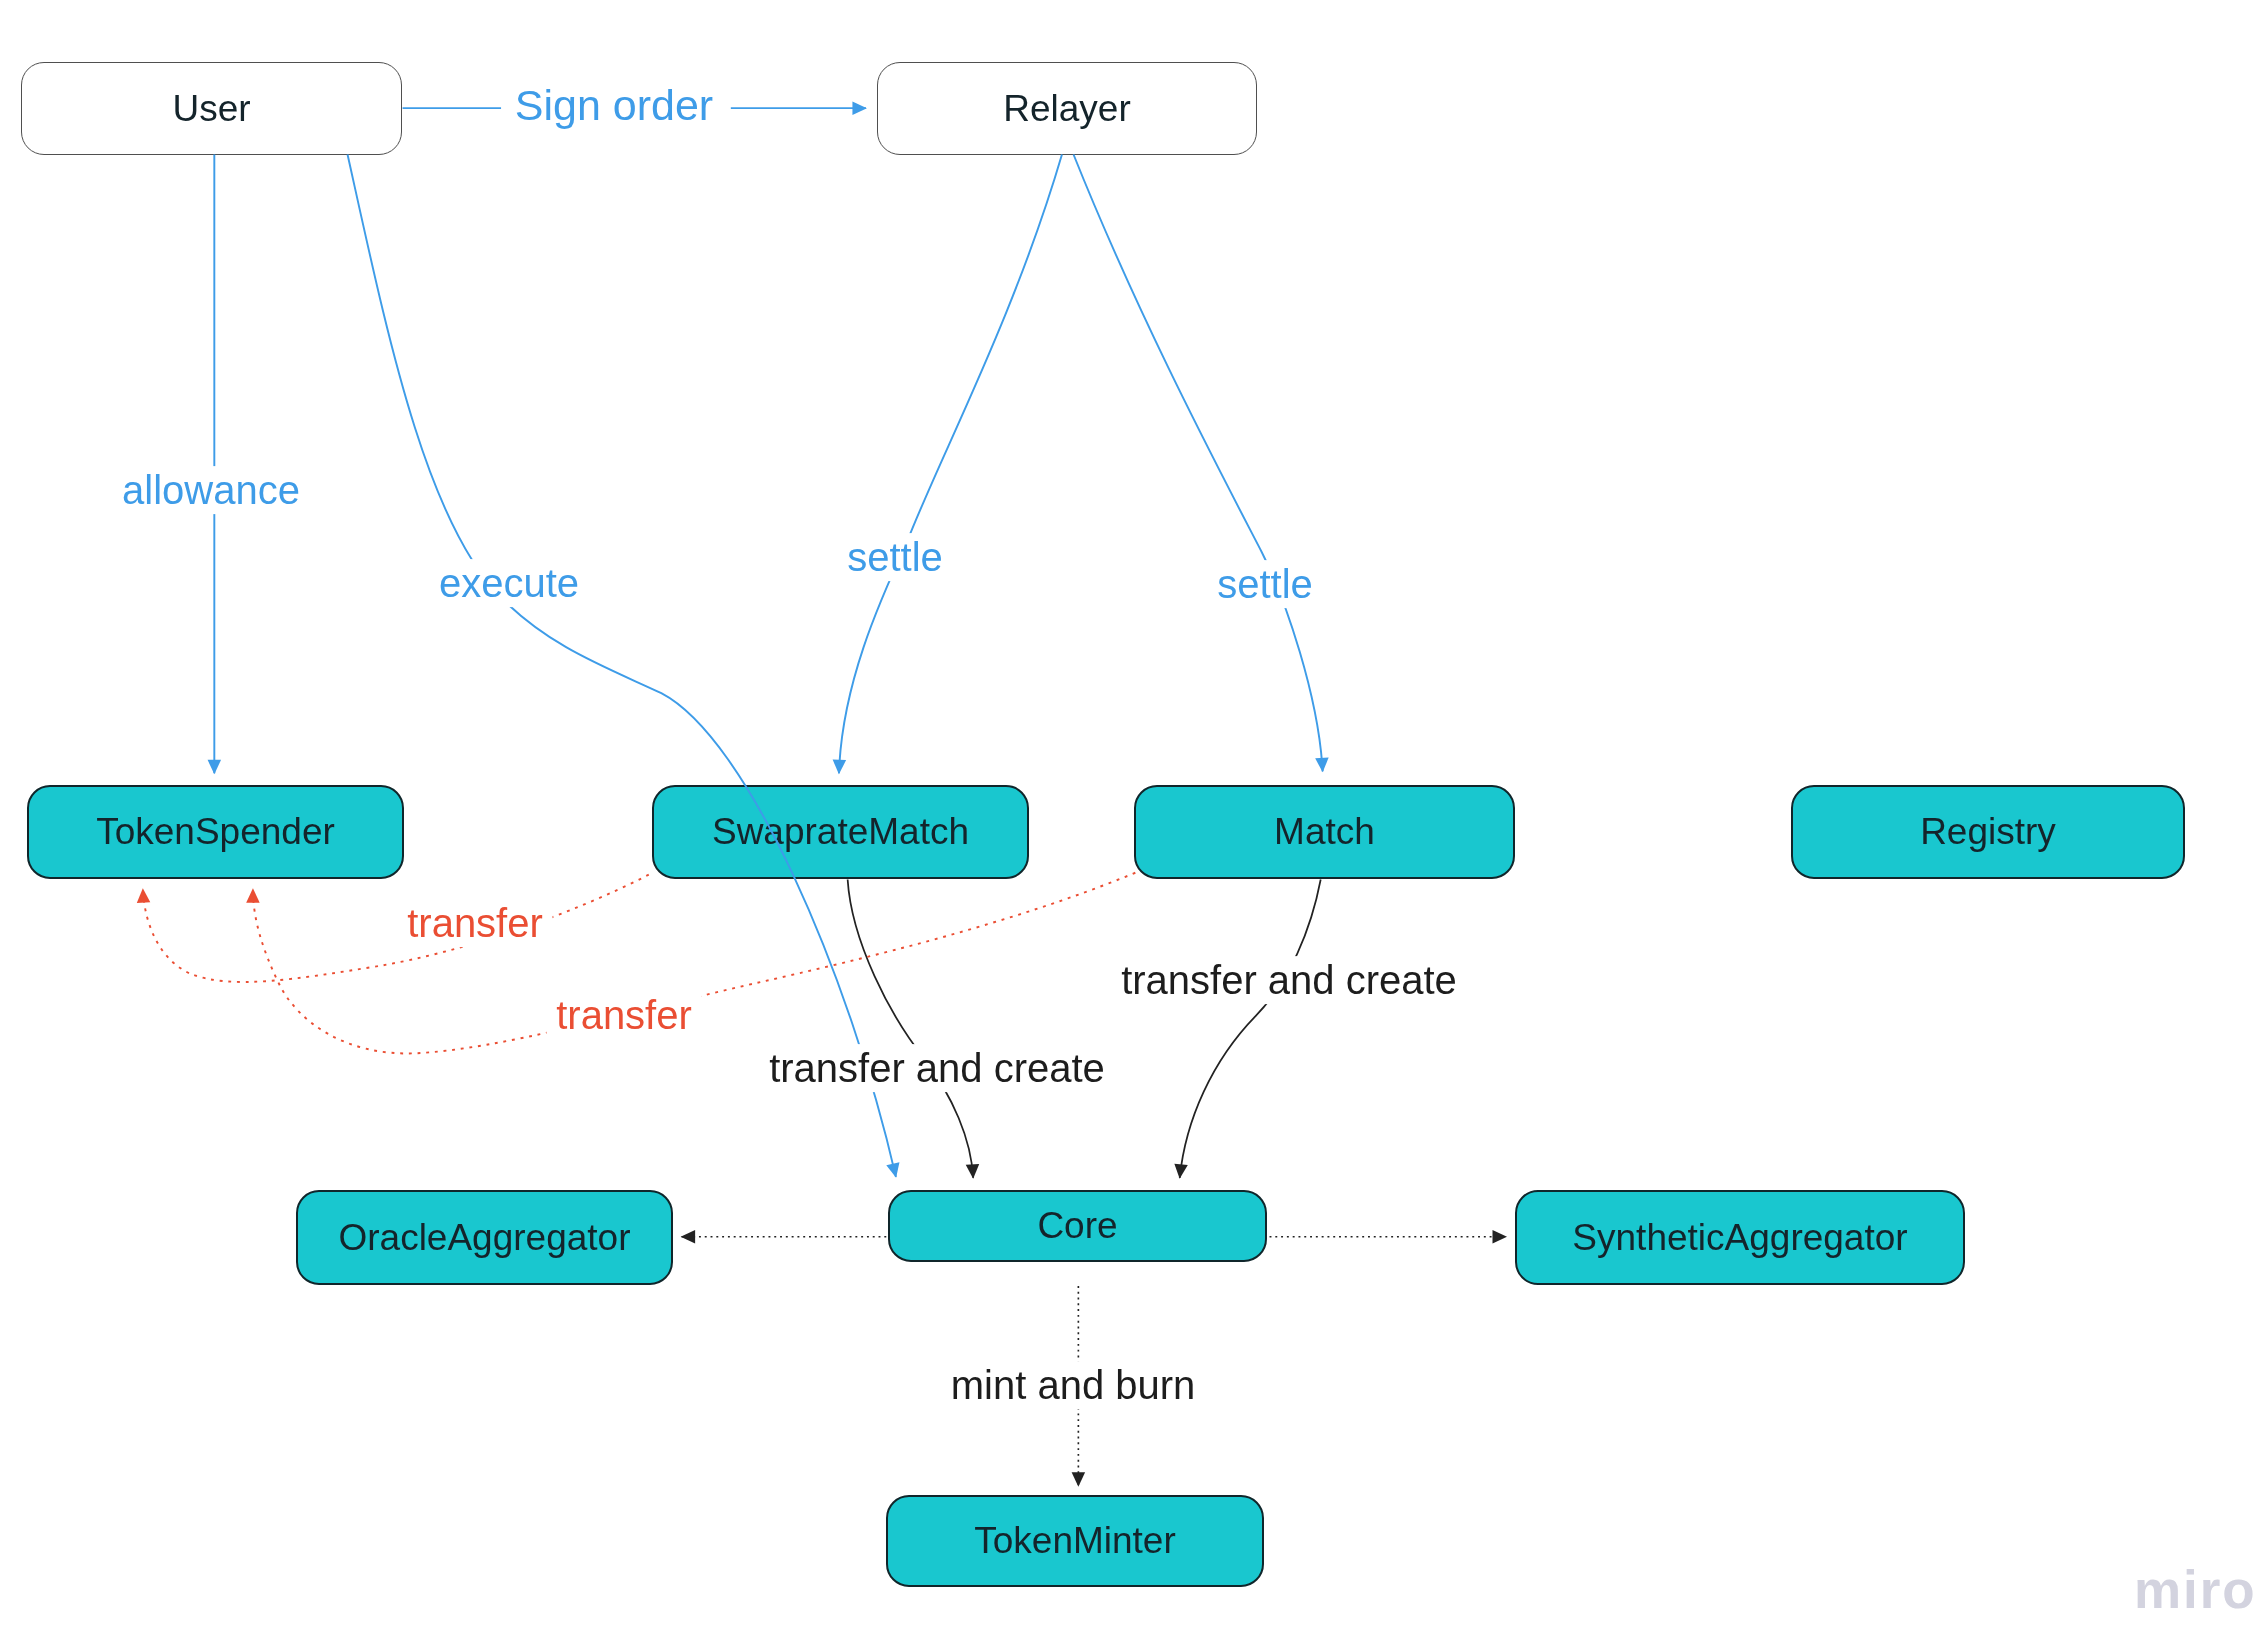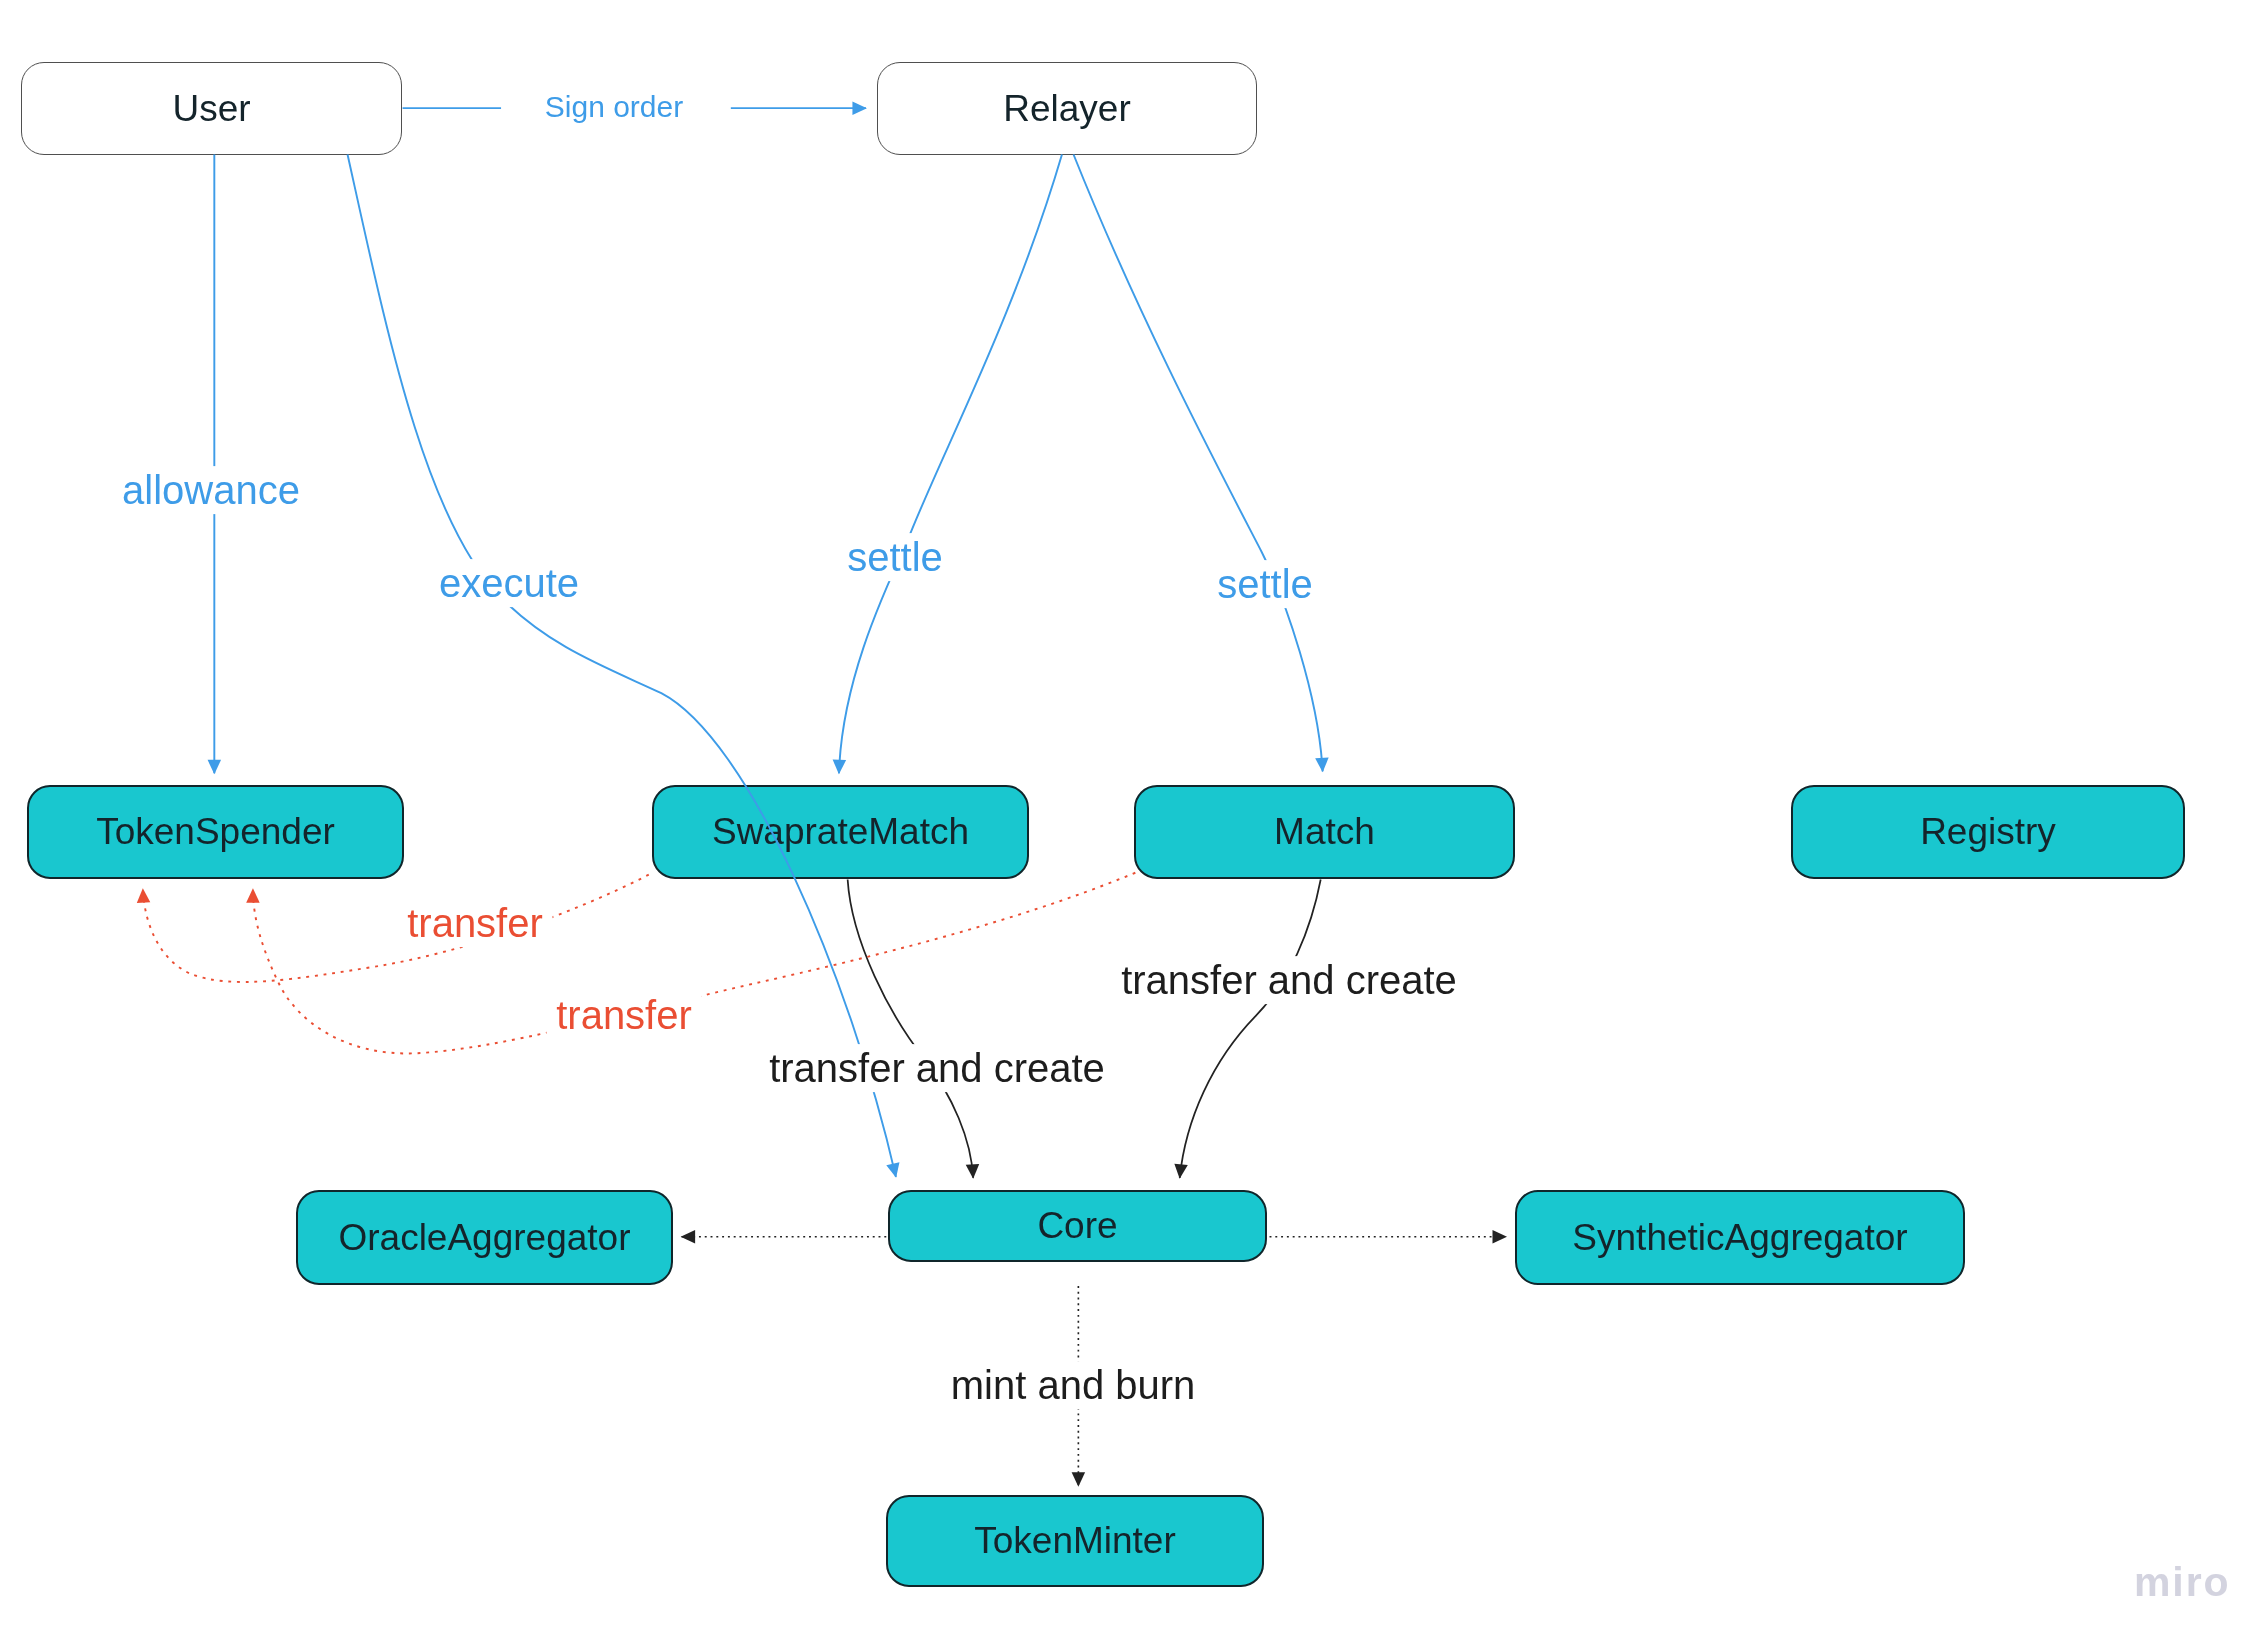--- a/index.html
+++ b/index.html
@@ -15,23 +15,23 @@
 
   
   svg.wires{position:absolute;left:0;top:0;z-index:2;pointer-events:none;}
 
   
   .elabel{position:absolute;transform:translate(-50%,-50%);z-index:3;background:#ffffff;
           padding:1.9px 9.7px;white-space:nowrap;font-size:40px;line-height:1.1;}
   .elabel.blue{color:#3E9CE8;}
   .elabel.red{color:#EA4E33;}
   .elabel.dark{color:#1d1d1d;}
-  .elabel.big{font-size:30px;}
+  .elabel.big{font-size:43px;}
 
-  .watermark{position:absolute;z-index:3;font-size:41px;font-weight:600;
+  .watermark{position:absolute;z-index:3;font-size:53px;font-weight:600;
              letter-spacing:1.9px;color:#d3d3df;}
 </style>
 </head>
 <body>
 
 <div class="board">
 
   <div class="node node-white" style="left:21px;top:62px;width:381px;height:93px;">
     <span class="lbl">User</span>
   </div>

